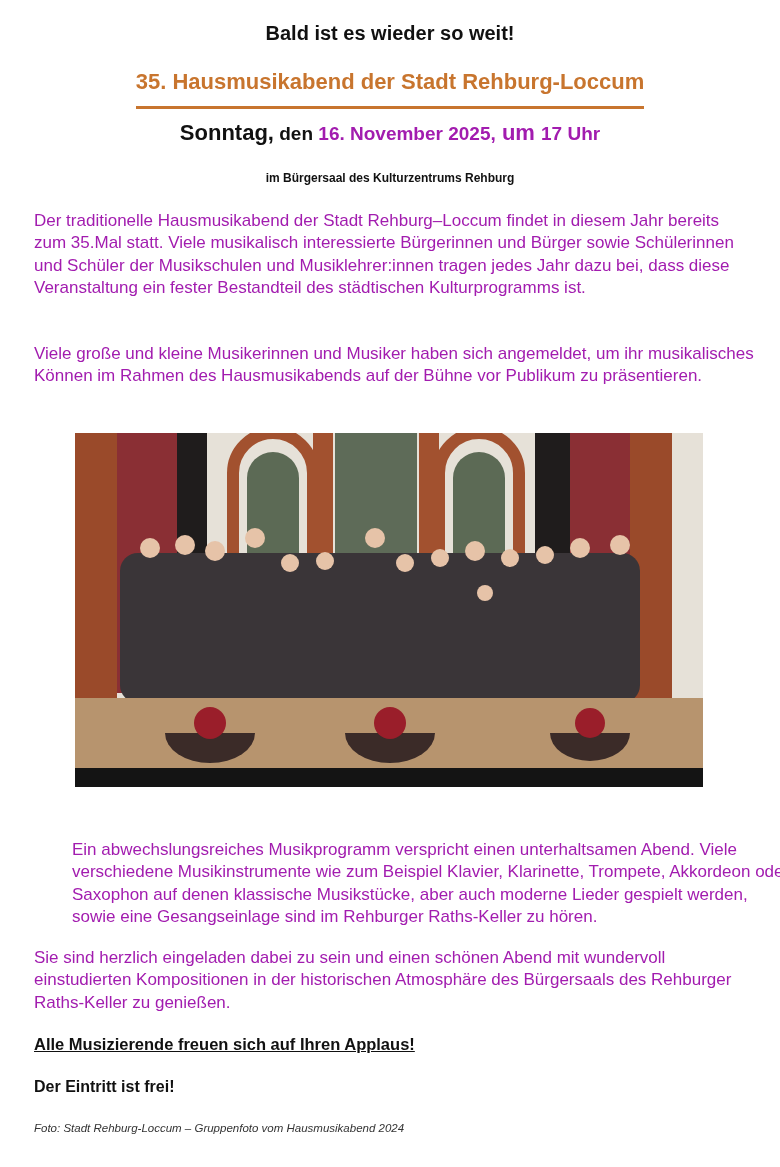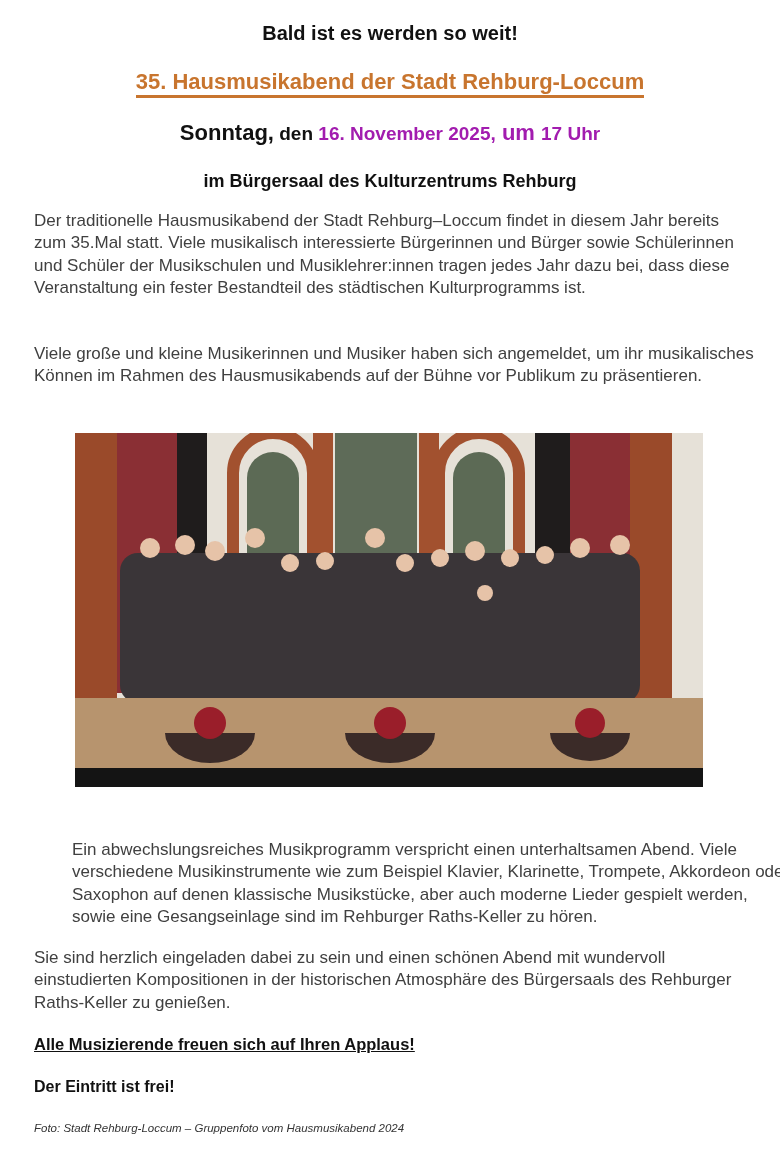--- a/index.html
+++ b/index.html
@@ -1,38 +1,38 @@
 <!DOCTYPE html>
 <html><head>
   <meta charset="utf-8">
   <style>
     html, body { margin: 0; padding: 0; background: #ffffff; }
     body { width: 780px; height: 1167px; position: relative; overflow: hidden; font-family: "Liberation Sans", sans-serif; color: #111; }
     .center { position: absolute; left: 0; width: 780px; text-align: center; }
     .headline { top: 22px; font-size: 20px; font-weight: bold; }
     .title { top: 69px; font-size: 22px; font-weight: bold; color: #c8752e; }
-    .title span { border-bottom: 3px solid #c8752e; padding-bottom: 0px; display: inline-block; line-height: 26px; }
+    .title span { border-bottom: 3px solid #c8752e; padding-bottom: 11px; display: inline-block; line-height: 26px; }
     .dateline { top: 120px; font-size: 19px; font-weight: bold; }
     .dateline .small { font-size: 22px; }
     .dateline .orange { color: #a21caf; }
-    .venue { top: 171px; font-size: 18px; font-weight: bold; }
-    .para { position: absolute; left: 34px; width: 720px; font-size: 17px; line-height: 22.3px; color: #404040; }
+    .venue { top: 171px; font-size: 12px; font-weight: bold; }
+    .para { position: absolute; left: 34px; width: 720px; font-size: 17px; line-height: 22.3px; color: #a21caf; }
     .p1 { top: 210px; }
     .p2 { top: 343px; }
     .p3 { top: 839px; margin-left: 38px; }
     .p4 { top: 947px; }
     .b1 { position: absolute; left: 34px; top: 1035px; font-size: 16.5px; font-weight: bold; text-decoration: underline; }
     .b2 { position: absolute; left: 34px; top: 1078px; font-size: 16px; font-weight: bold; }
     .credit { position: absolute; left: 34px; top: 1122px; font-size: 11.5px; font-style: italic; color: #333; }
     .photo { position: absolute; left: 75px; top: 433px; width: 628px; height: 354px; overflow: hidden; background: #d9d3c8; }
   </style>
 </head>
 <body>
 
-<div class="center headline">Bald ist es werden so weit!</div>
+<div class="center headline">Bald ist es wieder so weit!</div>
 
 <div class="center title">
   <span>35. Hausmusikabend der Stadt Rehburg-Loccum</span>
 </div>
 
 <div class="center dateline">
   <span class="small">Sonntag,</span><span> den </span><span class="orange">16. November 2025,</span><span class="orange small"> um </span><span class="orange">17 Uhr</span>
 </div>
 
 <div class="center venue">im Bürgersaal des Kulturzentrums Rehburg</div>

